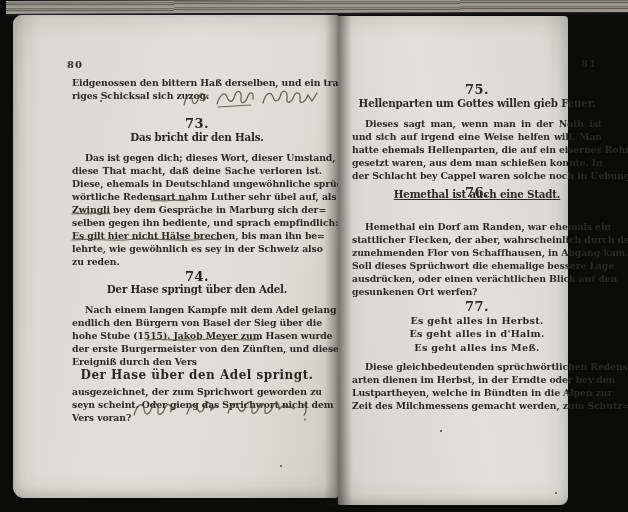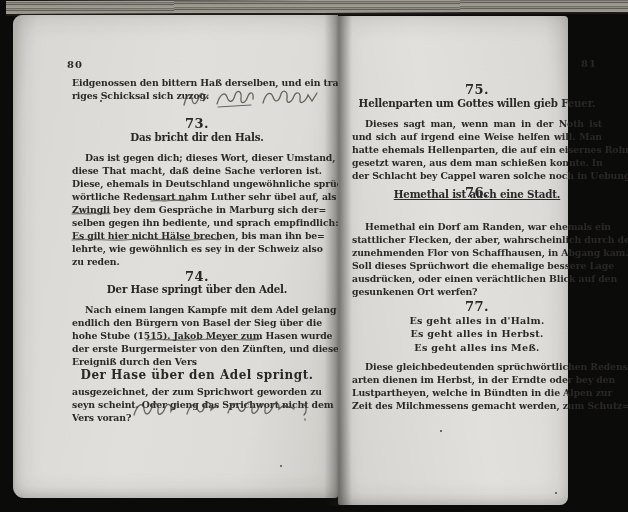--- a/index.html
+++ b/index.html
@@ -166,22 +166,22 @@
       <div class="tline">Hemethal ein Dorf am Randen, war ehemals ein</div>
       <div class="tline">stattlicher Flecken, der aber, wahrscheinlich durch den</div>
       <div class="tline">zunehmenden Flor von Schaffhausen, in Abgang kam.</div>
       <div class="tline">Soll dieses Sprüchwort die ehemalige bessere Lage</div>
       <div class="tline">ausdrücken, oder einen verächtlichen Blick auf den</div>
       <div class="tline">gesunkenen Ort werfen?</div>
     </div>
 
   <div class="blk text-col-r sec-num" style="top:283px;">77.</div>
   <div class="blk text-col-r motto-triplet center-lines" style="top:298px;">
+      <div class="tline">Es geht alles in Herbst.</div>
       <div class="tline">Es geht alles in d'Halm.</div>
-      <div class="tline">Es geht alles in Herbst.</div>
       <div class="tline">Es geht alles ins Meß.</div>
     </div>
   <div class="blk text-col-r body-text indent" style="top:344px;">
       <div class="tline">Diese gleichbedeutenden sprüchwörtlichen Redens=</div>
       <div class="tline">arten dienen im Herbst, in der Erndte oder bey den</div>
       <div class="tline">Lustpartheyen, welche in Bündten in die Alpen zur</div>
       <div class="tline">Zeit des Milchmessens gemacht werden, zum Schutz=</div>
     </div>
 </div>
 

